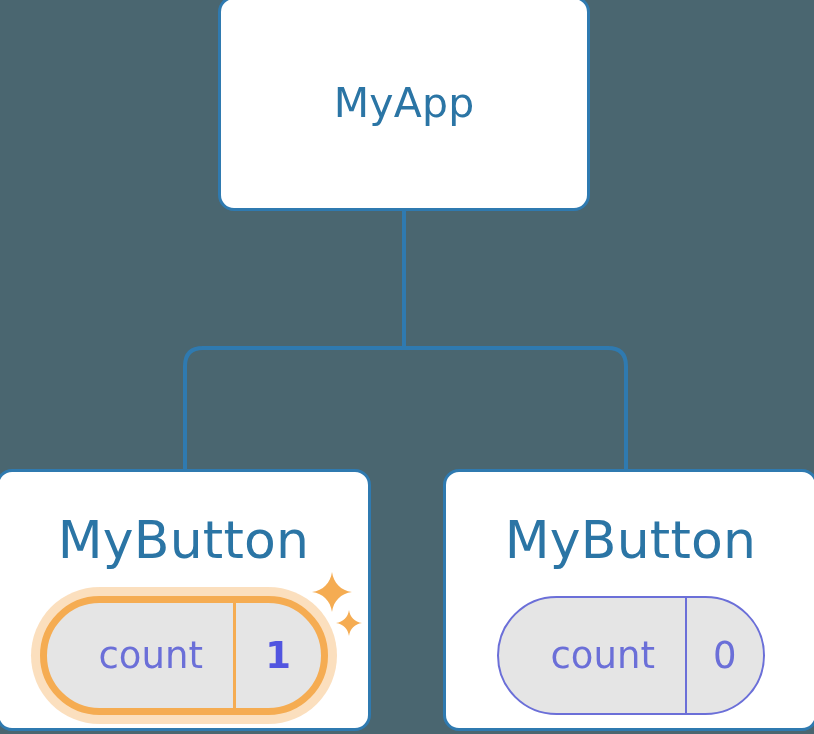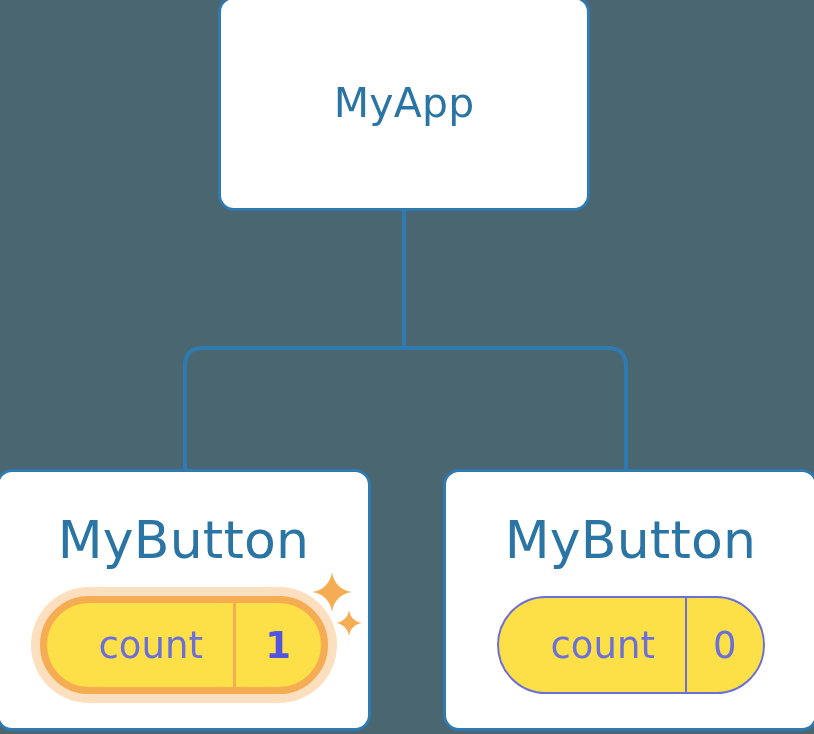--- a/index.html
+++ b/index.html
@@ -88,24 +88,24 @@
     margin-top: 30px;
     display: flex;
     align-items: center;
     justify-content: center;
   }
 
   .pill {
     position: relative;
     display: flex;
     align-items: stretch;
-    height: 98px;
+    height: 119px;
     border-radius: 999px;
     box-sizing: border-box;
-    background: #fde047;
+    background: #e5e5e5;
   }
 
   
   .pill-plain {
     border: 2px solid #6b6fd8;
     width: 268px;
   }
   .pill-plain .pill-divider {
     background: #6b6fd8;
     width: 2px;

